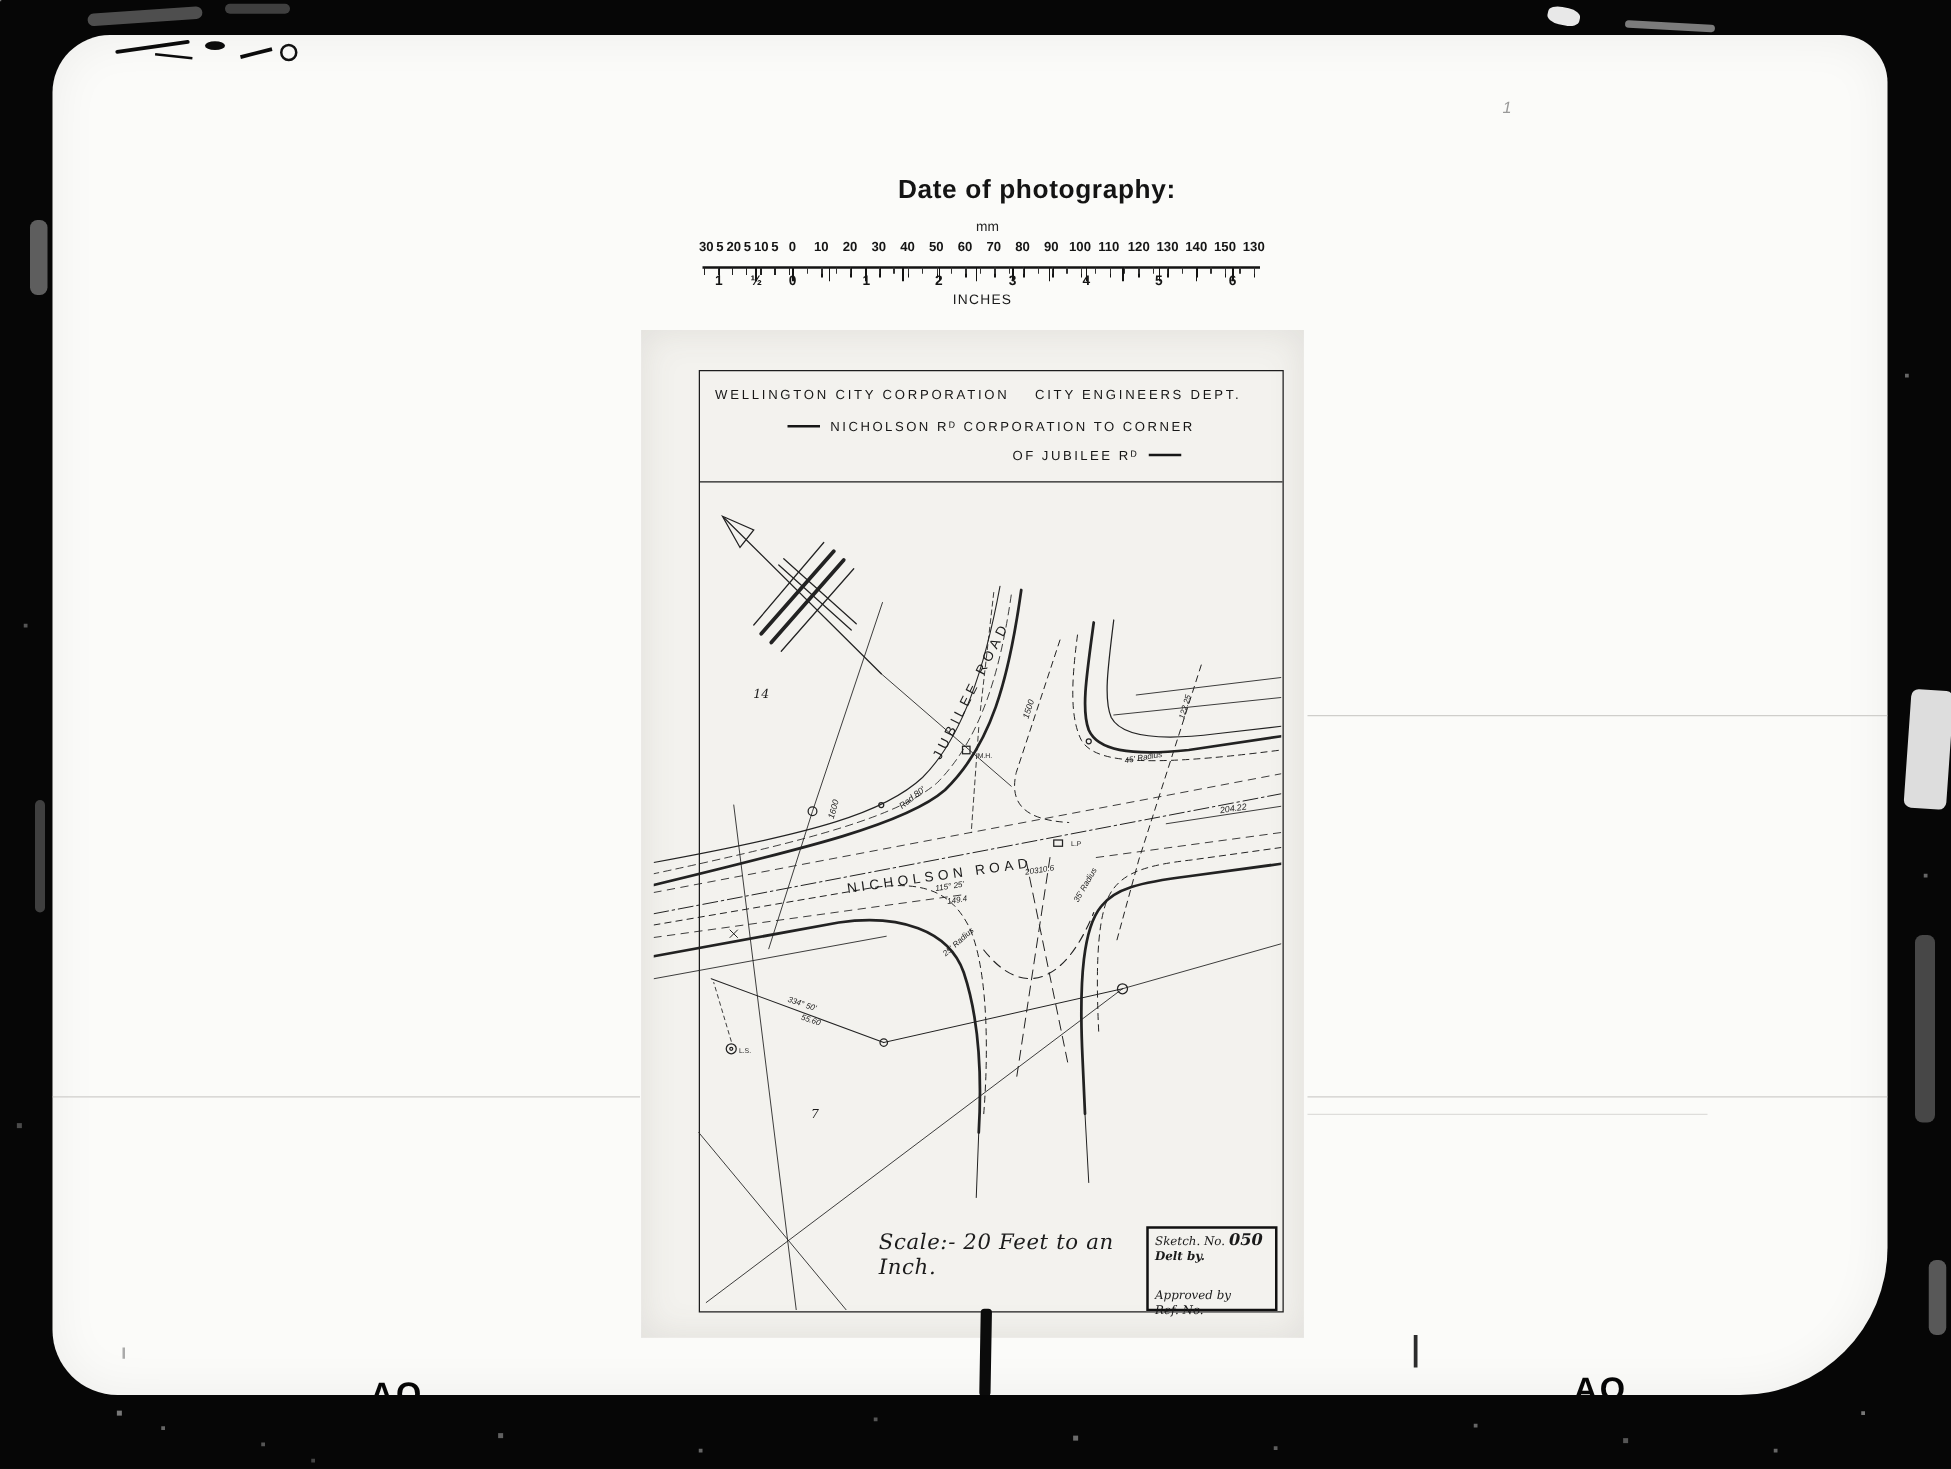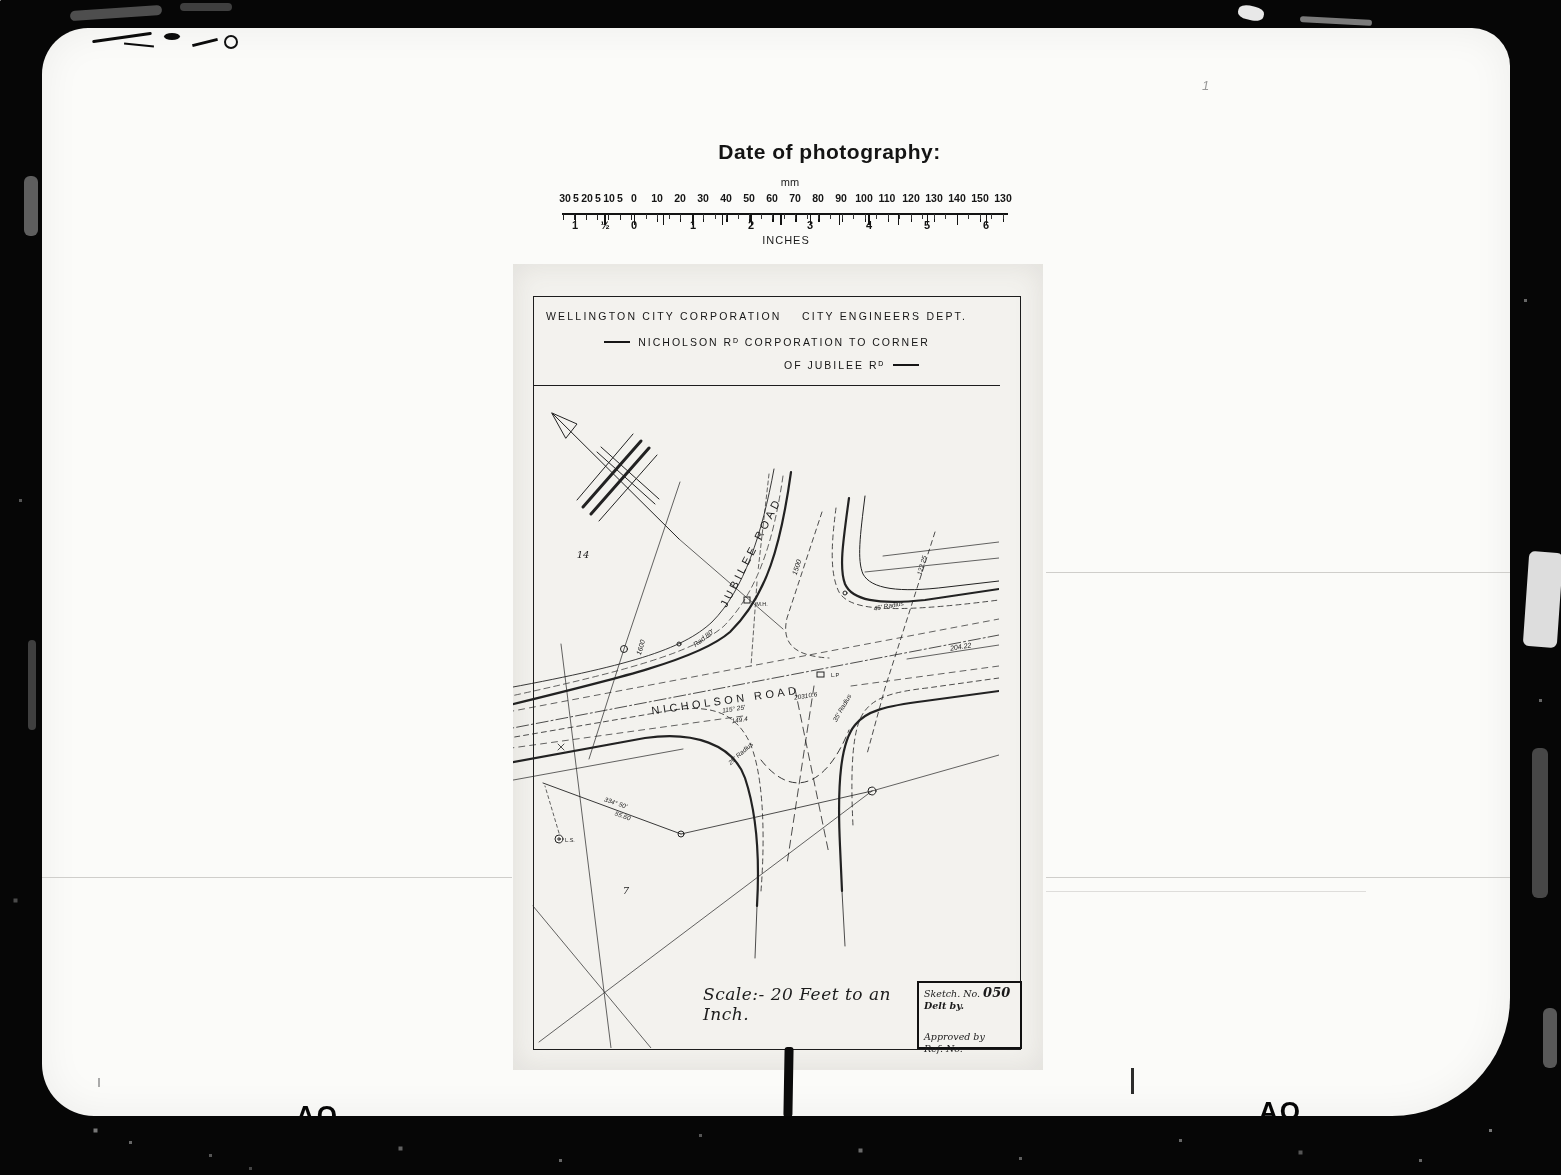--- a/index.html
+++ b/index.html
@@ -27,21 +27,21 @@
   .tickmin{left:74px;top:38px;width:371px;height:5px;
     background:repeating-linear-gradient(90deg,#333 0 1px,transparent 1px 11.53px);}
   .tickleft{left:3px;top:38px;width:72px;height:6px;
     background:repeating-linear-gradient(90deg,#222 0 1px,transparent 1px 11.3px);}
   .tickinch{left:15px;top:38px;width:414px;height:11px;
     background:repeating-linear-gradient(90deg,#131313 0 1.2px,transparent 1.2px 29.35px);}
 
   
   #sheet{left:471px;top:236px;width:530px;height:806px;background:#f3f2ee;overflow:hidden;
     box-shadow:inset 0 0 30px rgba(90,85,70,.12);}
-  #frame{left:20px;top:32px;width:466px;height:752px;border:1.6px solid #1d1d1d;background:transparent;padding-left:20px;}
+  #frame{left:46px;top:32px;width:466px;height:752px;border:1.6px solid #1d1d1d;background:transparent;}
   #titleblock{left:0;top:0;width:466px;height:88px;border-bottom:1.6px solid #1d1d1d;}
   .tb-row1{left:0;top:13px;width:466px;font-size:10.5px;letter-spacing:2.2px;color:#161616;}
   .tb-org{position:absolute;left:12px;top:0;}
   .tb-dept{position:absolute;left:268px;top:0;}
   .tb-row2{left:0;top:39px;width:466px;text-align:center;font-size:10.5px;letter-spacing:2px;color:#161616;}
   .tb-row3{left:250px;top:62px;font-size:10.5px;letter-spacing:2px;color:#161616;}
   .rule-dash{display:inline-block;width:26px;height:1.8px;background:#161616;vertical-align:middle;margin:0 8px 2px 0;}
   .rule-dash2{display:inline-block;width:26px;height:1.8px;background:#161616;vertical-align:middle;margin:0 0 2px 8px;}
 
   

